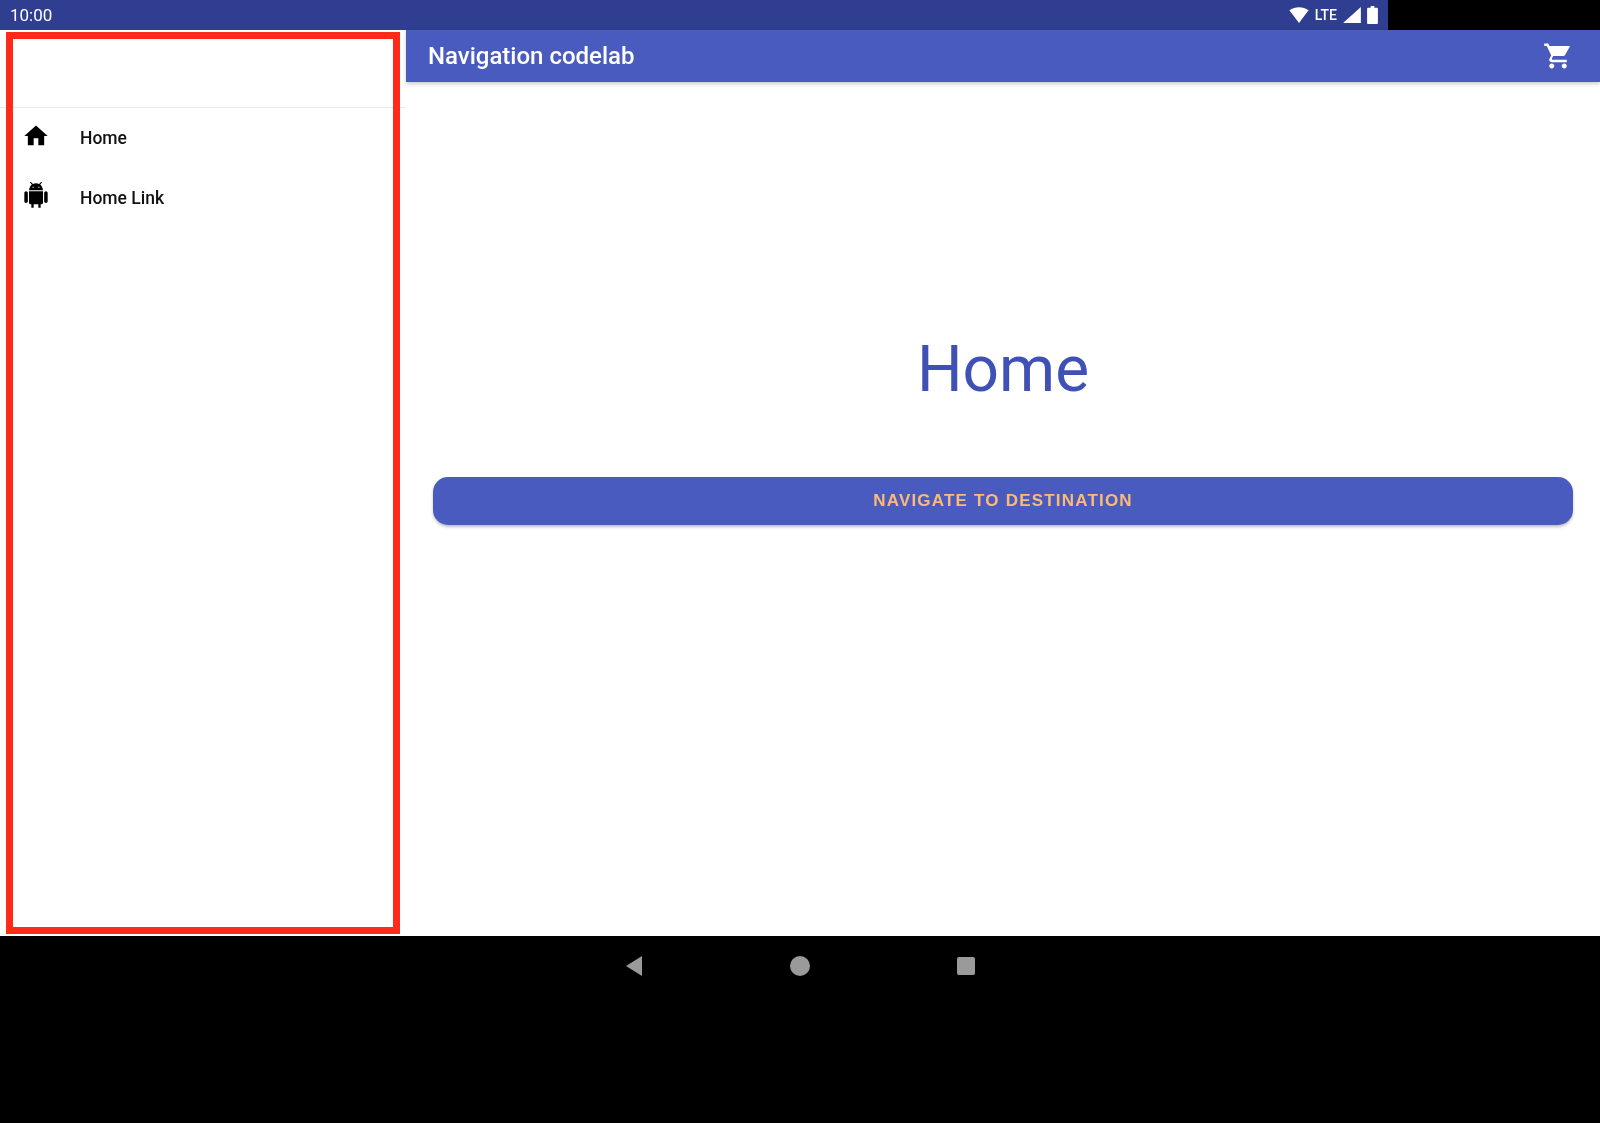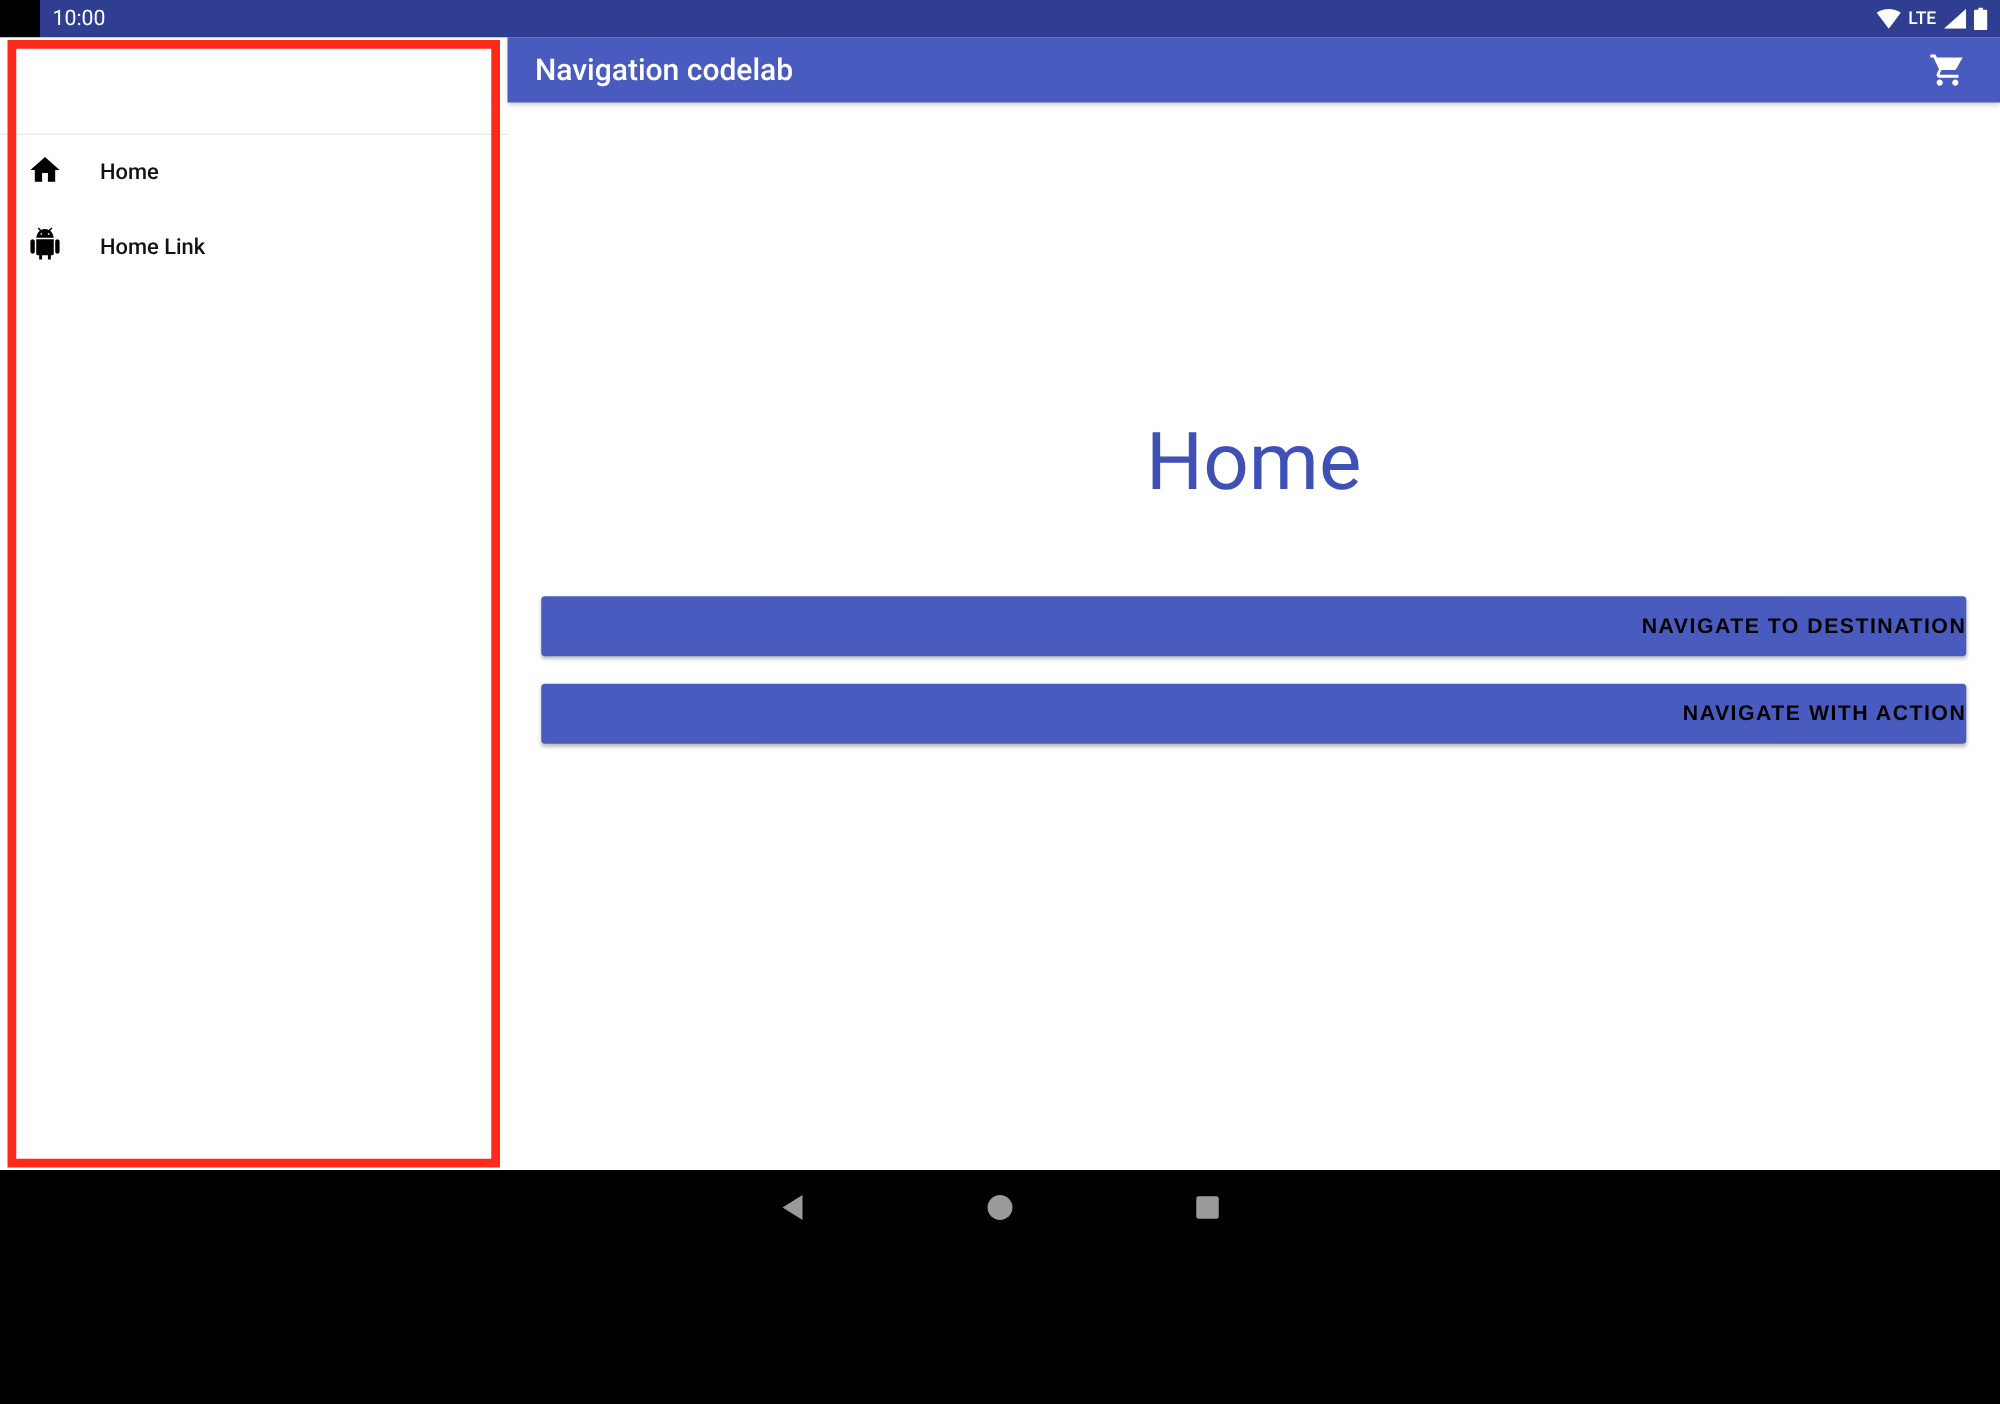--- a/index.html
+++ b/index.html
@@ -1,23 +1,23 @@
 <!DOCTYPE html>
 <html><head>
 <meta charset="utf-8">
 <style>
   * { box-sizing: border-box; margin: 0; padding: 0; }
   html, body { width: 1600px; height: 1123px; font-family: Roboto, "Helvetica Neue", Arial, sans-serif; background: #000; }
   .frame { width: 1600px; height: 1123px; position: relative; }
 
   
   .status-bar {
-    position: absolute; left: 0; top: 0; width: 1568px; height: 30px;
+    position: absolute; left: 0; top: 0; width: 1388px; height: 30px;
     background: #2f3e90; color: #fff; display: flex; align-items: center;
-    padding: 0 10px; font-size: 17px; margin-left: 32px;
+    padding: 0 10px; font-size: 17px;
   }
   .status-bar .clock { flex: 0 0 auto; }
   .status-bar .spacer { flex: 1; }
   .status-bar .right-icons { display: flex; align-items: center; gap: 6px; font-size: 14px; font-weight: 500; }
   .status-bar .right-icons svg { display: block; }
 
   
   .device-body {
     position: absolute; left: 0; top: 30px; width: 1600px; height: 906px;
     background: #fff; display: flex;
@@ -54,25 +54,24 @@
 
   .content {
     flex: 1; background: #fff; display: flex; flex-direction: column; align-items: center;
     padding: 0 22px;
   }
   .page-title {
     margin-top: 250px; font-size: 64px; color: #3f51b5; font-weight: 400;
   }
   .big-button {
     width: 100%; max-width: 1140px; height: 48px; margin-top: 70px;
-    background: #4a5bc0; color: #000000; border: none; border-radius: 3px;
+    background: #4a5bc0; color: #fdba74; border: none; border-radius: 15px;
     font-size: 17px; font-weight: 600; letter-spacing: 1.2px; cursor: pointer;
     box-shadow: 0 2px 3px rgba(0,0,0,.25);
     text-transform: uppercase;
-    text-align: right;
   }
   .big-button + .big-button { margin-top: 22px; }
 
   
   .nav-bar {
     position: absolute; left: 0; top: 936px; width: 1600px; height: 60px;
     background: #000; display: flex; align-items: center; justify-content: center; gap: 140px;
   }
   .nav-bar .nav-btn { width: 26px; height: 26px; display:flex; align-items:center; justify-content:center; cursor:pointer; }
   .nav-bar svg { fill: #9a9a9a; }
@@ -131,21 +130,20 @@
         <span class="cart-btn">
           <svg viewBox="0 0 24 24">
               <path d="M7 18c-1.1 0-1.99.9-1.99 2S5.9 22 7 22s2-.9 2-2-.9-2-2-2zm10 0c-1.1 0-1.99.9-1.99 2S15.9 22 17 22s2-.9 2-2-.9-2-2-2zM7.16 14l.94-2h7.9c.75 0 1.41-.41 1.75-1.03L21.7 4H5.21L4.27 2H1v2h2l3.6 7.59-1.35 2.44C4.52 15.37 5.48 17 7 17h12v-2H7.42c-.14 0-.25-.11-.26-.25z"></path>
             </svg>
         </span>
       </div>
 
       <div class="content">
         <h1 class="page-title">Home</h1>
         <button class="big-button">Navigate to Destination</button>
-        <button class="big-button">Navigate with Action</button>
       </div>
     </div>
   </div>
 
   <div class="highlight-box"></div>
 
   <div class="nav-bar">
     <span class="nav-btn">
       <svg width="22" height="24" viewBox="0 0 20 24">
           <path d="M18 2 v20 L2 12 Z"></path>

